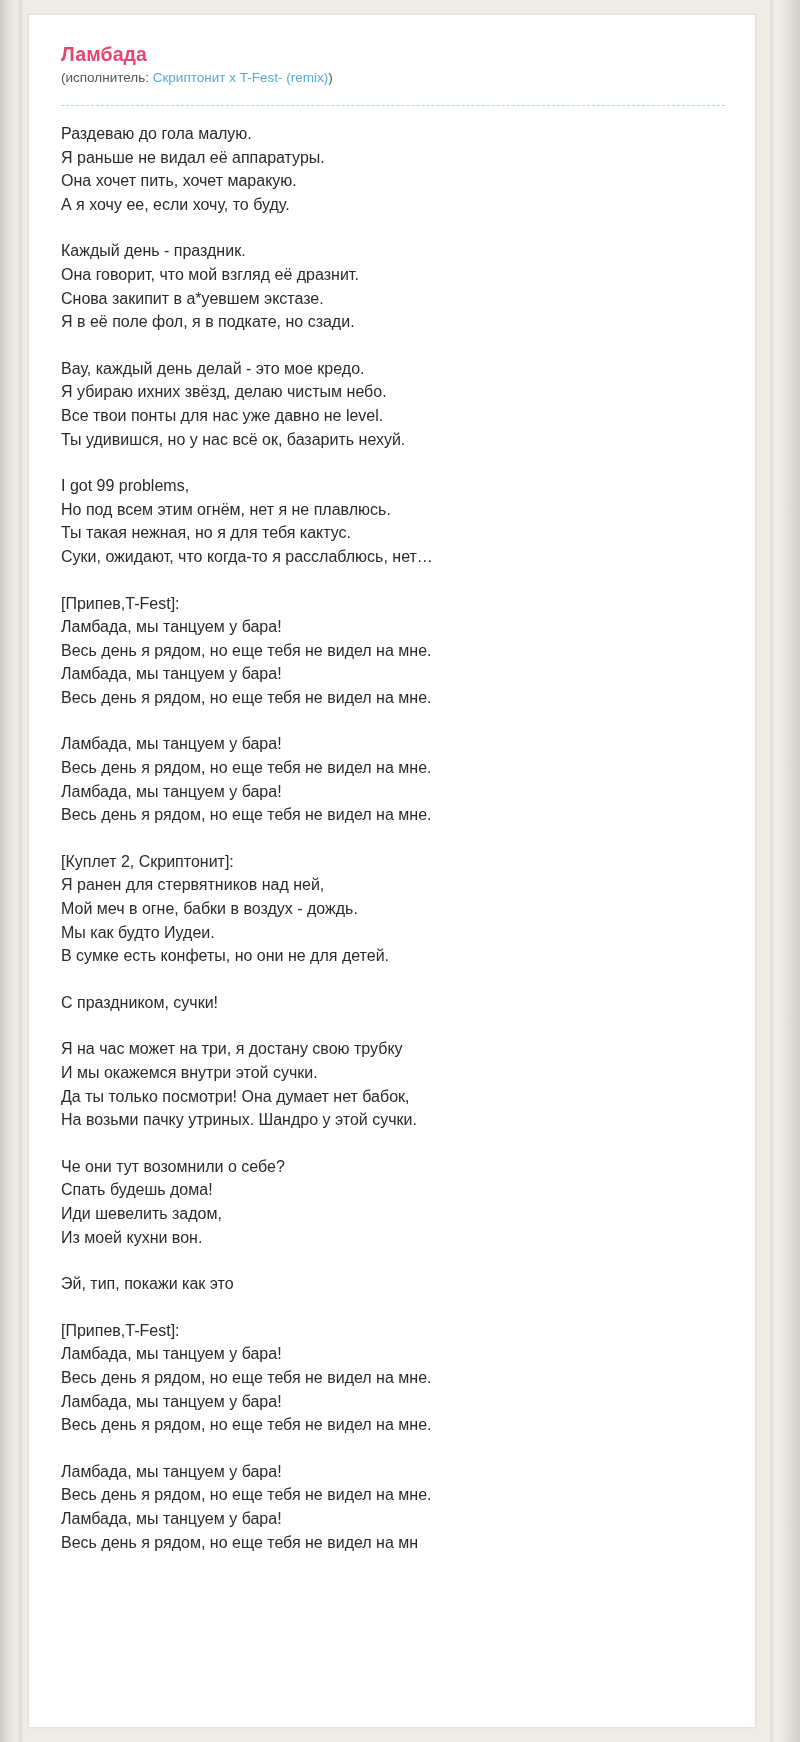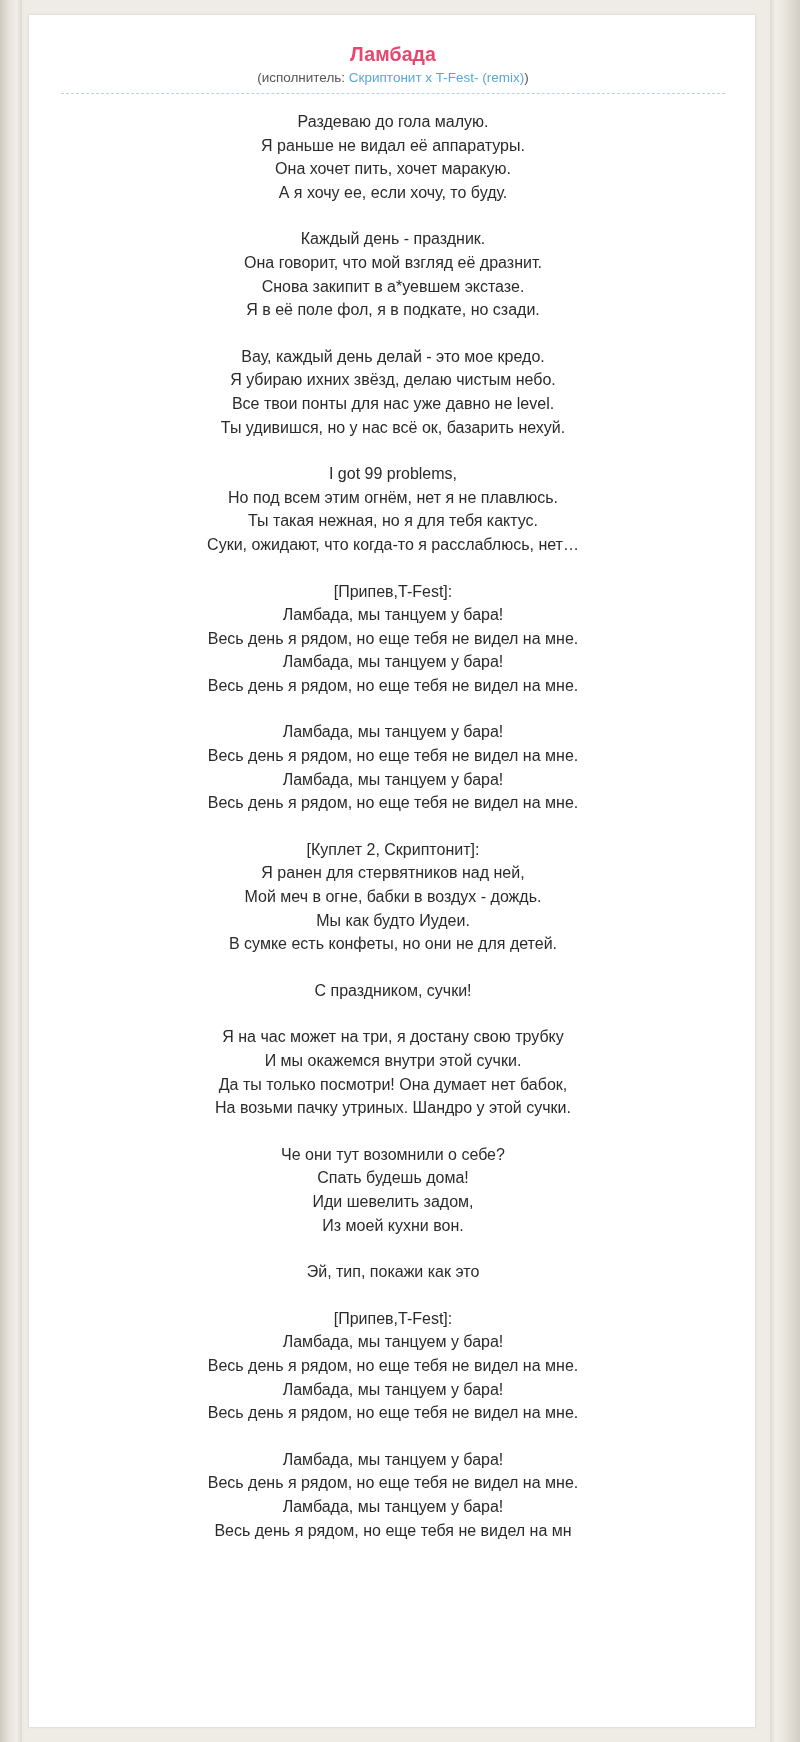--- a/index.html
+++ b/index.html
@@ -40,33 +40,32 @@
     position: relative;
     z-index: 2;
     box-sizing: border-box;
     width: 728px;
     min-height: 1714px;
     margin: 0 auto 0 4px;
     background: #ffffff;
     border: 1px solid #e2e0dc;
     box-shadow: 0 0 2px rgba(0,0,0,0.06);
     padding: 28px 30px 36px 32px;
-    text-align: center;
   }
   .song-title {
     margin: 0 0 4px 0;
     font-size: 19.5px;
     font-weight: bold;
     color: #e8466f;
     letter-spacing: 0.1px;
   }
   .artist-line {
     font-size: 13.5px;
     color: #555555;
-    padding-bottom: 8px;
+    padding-bottom: 20px;
     border-bottom: 1px dashed #b9d3e4;
     margin-bottom: 16px;
   }
   .artist-link {
     color: #5aa7d6;
     text-decoration: none;
     cursor: pointer;
   }
   .lyrics {
     font-size: 16px;

